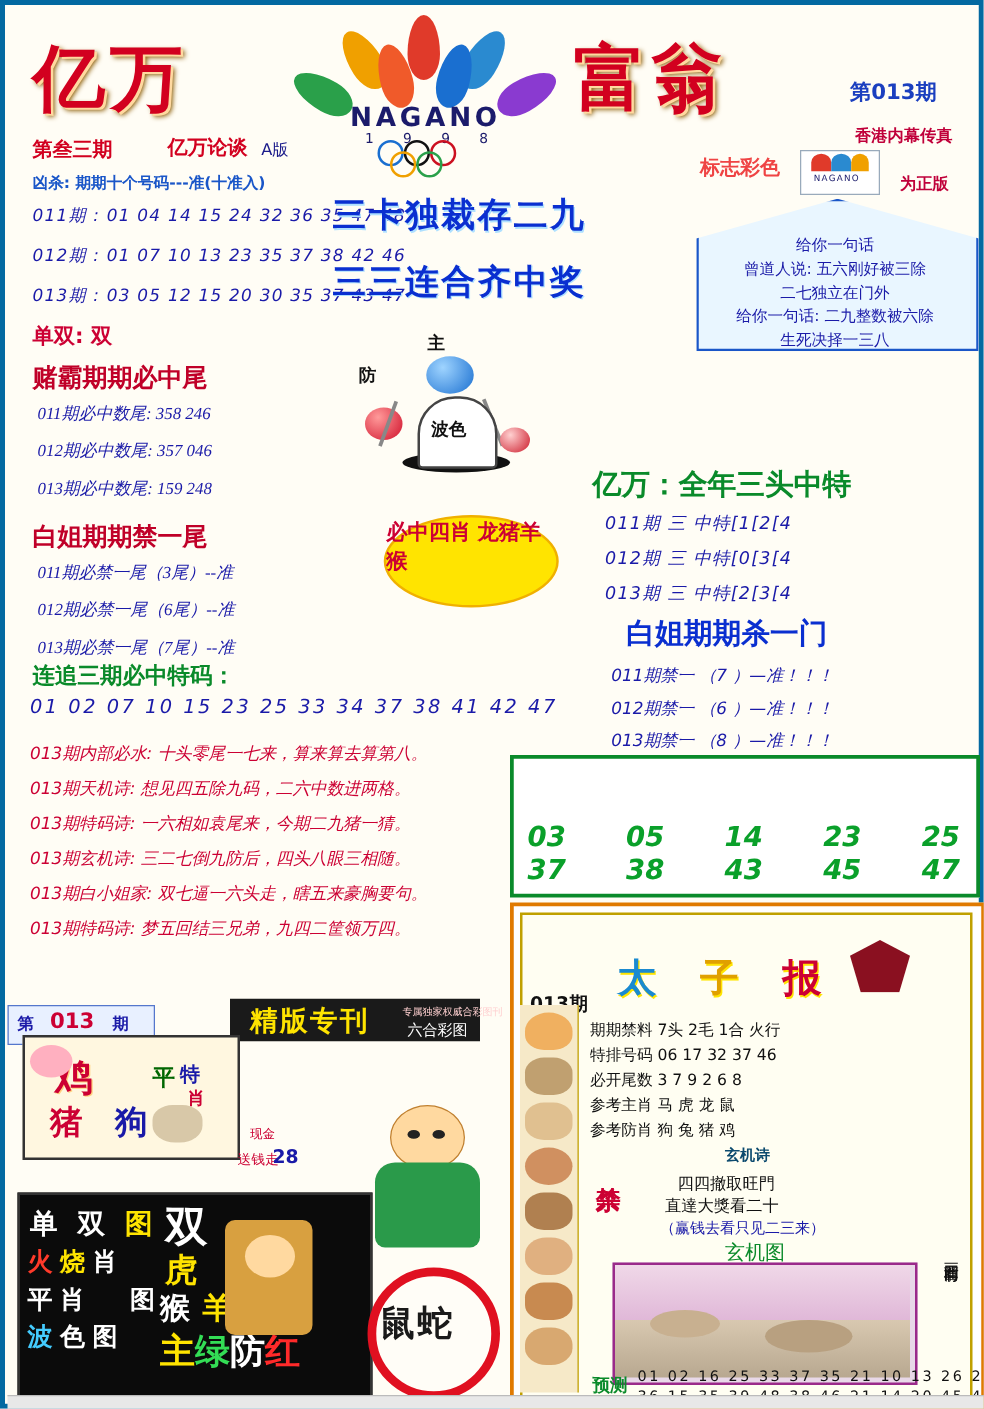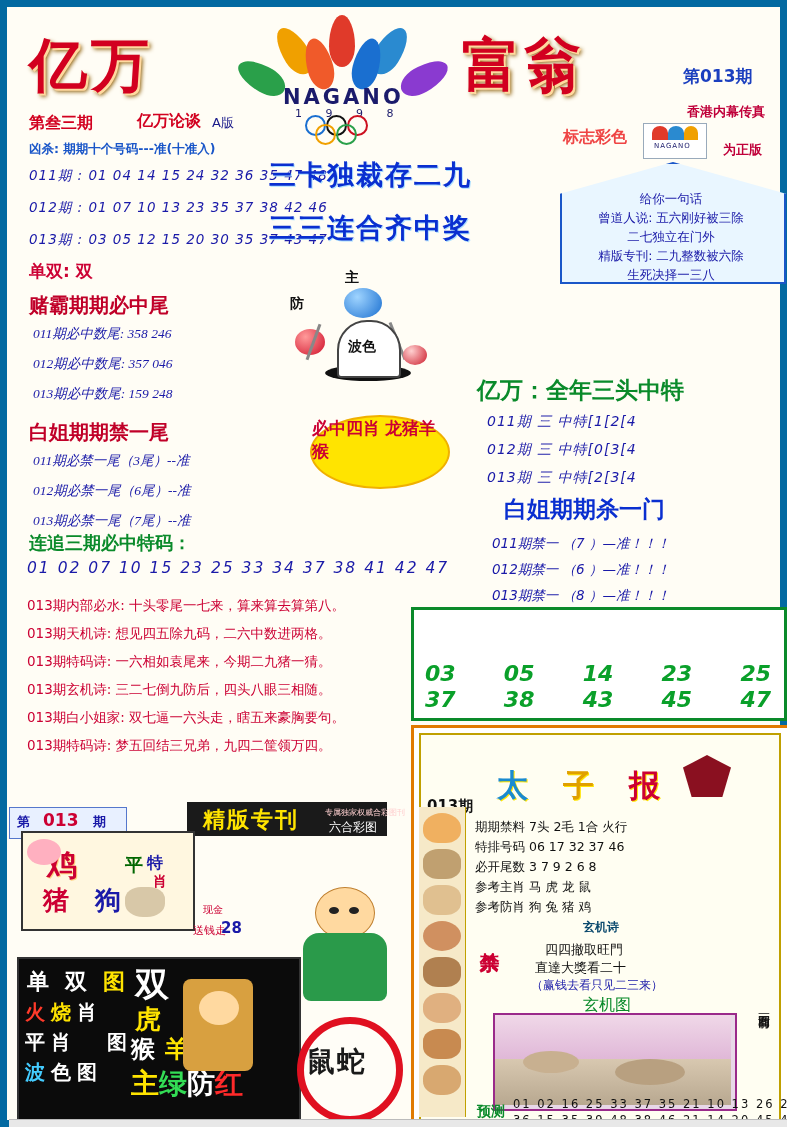--- a/index.html
+++ b/index.html
@@ -1,17 +1,17 @@
 <!DOCTYPE html>
 <html><head>
 <meta charset="utf-8">
 <style>
   html,body{margin:0;padding:0;background:#ffffff;}
   body{width:787px;height:1127px;position:relative;font-family:"DejaVu Sans","Liberation Sans",sans-serif;overflow:hidden;}
-  .page{position:absolute;left:0;top:0;width:787px;height:1127px;background:#fffdf5;border:7px solid #0369a1;box-sizing:border-box;}
+  .page{position:absolute;left:0;top:0;width:787px;height:1127px;background:#fffdf5;border:4px solid #0369a1;box-sizing:border-box;}
   .abs{position:absolute;}
   .nw{white-space:nowrap;}
 
   
   .logo-left{left:22px;top:20px;font-size:58px;font-weight:bold;color:#d2001f;letter-spacing:4px;
      text-shadow:2px 2px 0 #ffd9a0, 3px 3px 4px #8a5a00;font-family:"DejaVu Sans",sans-serif;}
   .logo-right{left:455px;top:20px;font-size:58px;font-weight:bold;color:#d2001f;letter-spacing:4px;
      text-shadow:2px 2px 0 #ffd9a0, 3px 3px 4px #8a5a00;}
   .issue-top{left:676px;top:58px;font-size:17px;color:#1b3fbf;font-weight:bold;}
   .hk-line{left:680px;top:96px;font-size:13px;color:#c0003a;font-weight:bold;}
@@ -30,21 +30,21 @@
   .l-title{left:22px;top:106px;font-size:16px;font-weight:bold;color:#d2001f;}
   .l-title2{left:130px;top:104px;font-size:16px;font-weight:bold;color:#d2001f;}
   .l-title2b{left:205px;top:107px;font-size:13px;color:#1a1a8a;}
   .l-sub{left:22px;top:134px;font-size:12.5px;color:#1a56c8;font-weight:bold;}
   .nums{left:22px;font-size:13.5px;color:#1a1aa8;font-style:italic;letter-spacing:1px;}
   .ds{left:22px;top:253px;font-size:17px;font-weight:bold;color:#cc0033;}
   .bigred{left:22px;font-size:20px;font-weight:bold;color:#c00028;}
   .tailrow{left:26px;font-size:13.5px;color:#1a1aa8;font-style:italic;font-family:Liberation Serif, serif;}
   .lianzhui{left:22px;top:524px;font-size:18px;font-weight:bold;color:#0a8a2a;}
   .lznums{left:20px;top:552px;font-size:15.5px;color:#1a1aa8;font-style:italic;letter-spacing:2px;}
-  .poem{left:20px;font-size:13.5px;color:#cc0033;}
+  .poem{left:20px;font-size:13.5px;color:#cc0033;font-style:italic;}
 
   
   .ctr1{left:262px;top:150px;font-size:27px;font-weight:bold;color:#0a2fd0;letter-spacing:2px;
       text-shadow:1px 1px 0 #aee0ff;}
   .ctr2{left:262px;top:203px;font-size:27px;font-weight:bold;color:#0a2fd0;letter-spacing:2px;
       text-shadow:1px 1px 0 #aee0ff;}
 
   
   .dia-main{left:338px;top:262px;font-size:14px;color:#111;font-weight:bold;}
   .dia-fang{left:283px;top:288px;font-size:14px;color:#111;font-weight:bold;}
@@ -257,21 +257,21 @@
 
   <div class="abs oval">
     <span class="t1">必中四肖</span>
     <span class="t2">龙猪羊猴</span>
   </div>
 
   <div class="abs pent"></div>
   <div class="abs pent-line pent-l0 nw">给你一句话</div>
   <div class="abs pent-line pent-l1 nw">曾道人说: 五六刚好被三除</div>
   <div class="abs pent-line pent-l2 nw">二七独立在门外</div>
-  <div class="abs pent-line pent-l3 nw">精版专刊: 二九整数被六除</div>
+  <div class="abs pent-line pent-l3 nw">给你一句话: 二九整数被六除</div>
   <div class="abs pent-line pent-l4 nw">生死决择一三八</div>
 
   <div class="abs yw-title nw">亿万：全年三头中特</div>
   <div class="abs yw-row nw" style="top:406px;">011期   三   中特[1[2[4</div>
   <div class="abs yw-row nw" style="top:434px;">012期   三   中特[0[3[4</div>
   <div class="abs yw-row nw" style="top:462px;">013期   三   中特[2[3[4</div>
 
   <div class="abs bj-title nw">白姐期期杀一门</div>
   <div class="abs bj-row nw" style="top:528px;">011期禁一 （7 ）—准！！！</div>
   <div class="abs bj-row nw" style="top:554px;">012期禁一 （6 ）—准！！！</div>

